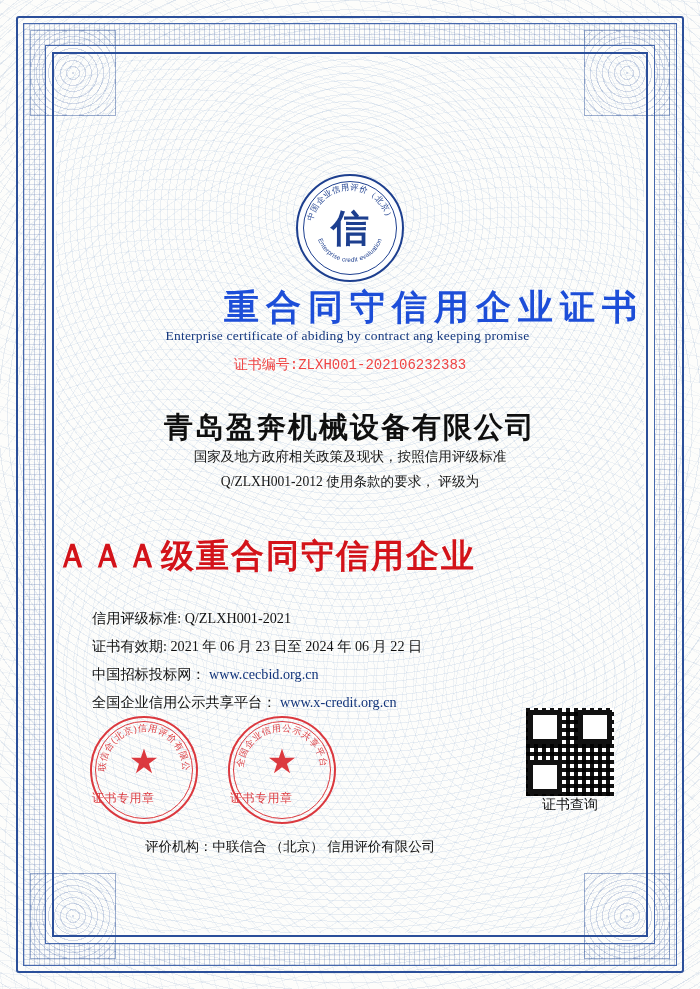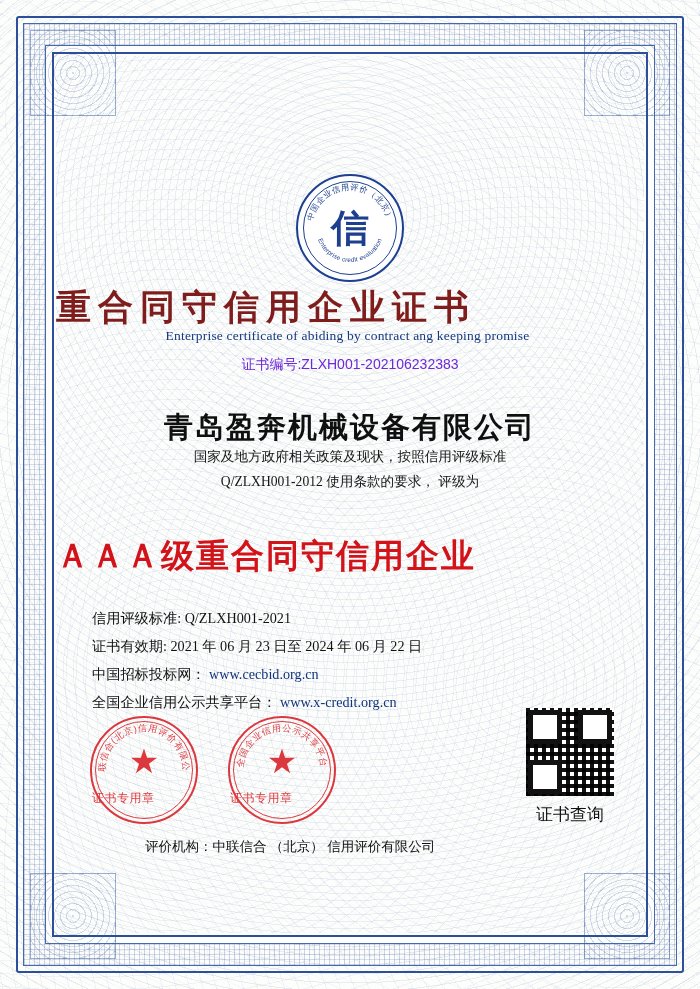--- a/index.html
+++ b/index.html
@@ -128,44 +128,44 @@
   }
   .emblem-ring-text text.lat {
     font-size: 6.4px;
     letter-spacing: 0.2px;
   }
 
   
   .title-cn {
     position: absolute;
     top: 228px; left: 0; right: 0;
-    text-align: left;
+    text-align: right;
     font-size: 35px;
     font-weight: bold;
-    color: #7f1d1d;
+    color: #1d4ed8;
     letter-spacing: 7px;
     font-family: "Liberation Serif", serif;
     white-space: nowrap;
   }
   .title-en {
     position: absolute;
     top: 272px; left: 0; right: 5px;
     text-align: center;
     font-size: 13.5px;
     color: #15387f;
     font-family: "Liberation Serif", serif;
     letter-spacing: 0.2px;
   }
   .cert-no {
     position: absolute;
     top: 300px; left: 0; right: 0;
     text-align: center;
     font-size: 14px;
-    color: #6d28d9;
-    font-family: Liberation Sans, sans-serif;
+    color: #ef4444;
+    font-family: Liberation Mono, monospace;
   }
   .company {
     position: absolute;
     top: 330px; left: 0; right: 0;
     text-align: center;
     font-size: 29px;
     font-weight: bold;
     color: #0f0f0f;
     letter-spacing: 2px;
     font-family: "Liberation Serif", serif;
@@ -274,22 +274,21 @@
   .qr-code::before { left: 2px; top: 2px; }
   .qr-code::after { right: 2px; top: 2px; }
   .qr-eye-bl {
     position: absolute;
     left: 2px; bottom: 2px;
     width: 24px; height: 24px;
     border: 5px solid #111;
     background: #fff;
   }
   .qr-caption {
-    margin-top: 7px;
-    font-size: 17px;
+    font-size: 14px;
     color: #111;
     font-family: "Liberation Serif", serif;
   }
 
   .issuer {
     position: absolute;
     left: 0; right: 0; top: 782px;
     text-align: center;
     font-size: 13.5px;
     color: #111;

